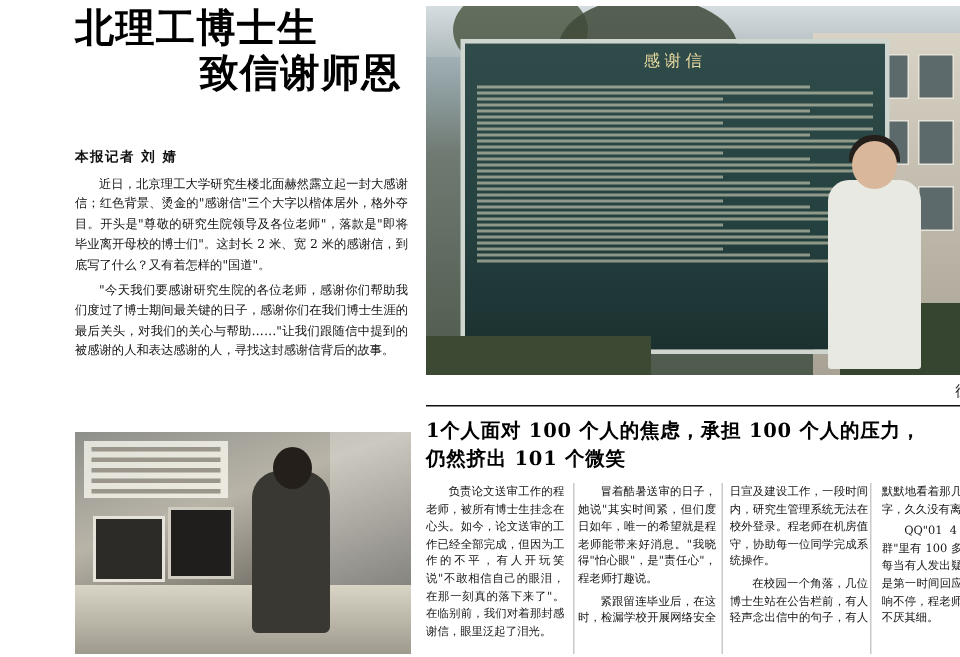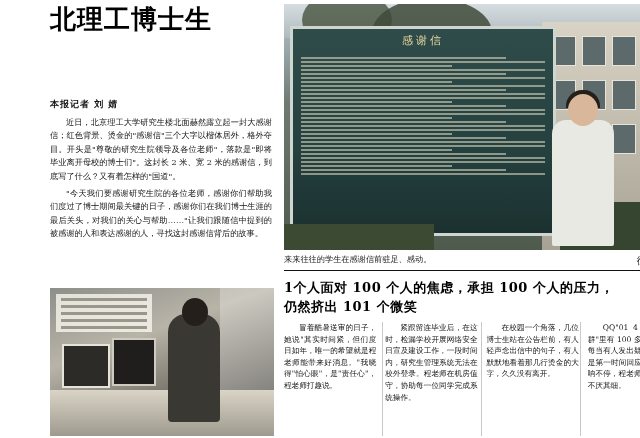--- a/index.html
+++ b/index.html
@@ -64,23 +64,24 @@
     position:absolute;left:0;top:4px;width:396px;height:246px;
     background:linear-gradient(180deg,#b9c6cc 0%,#98a8ad 18%,#6f7a72 40%,#4e5a4c 100%);
     overflow:hidden;
   }
   .pt-sky{position:absolute;left:0;top:0;width:100%;height:34px;background:linear-gradient(180deg,#d6dde0,#aebabd);}
   .pt-tree{position:absolute;left:88px;top:-6px;width:120px;height:70px;background:#3f4a39;border-radius:50%;opacity:.85;}
   .pt-tree2{position:absolute;left:18px;top:-14px;width:90px;height:60px;background:#46523d;border-radius:50%;opacity:.8;}
   .pt-building{position:absolute;right:0;top:18px;width:138px;height:228px;background:linear-gradient(180deg,#d8d3c5,#a8a294);}
   .pt-win{position:absolute;background:#5d6a6c;border:1px solid #e7e3da;}
   .pt-board{
-    position:absolute;left:6px;top:22px;width:260px;height:204px;
+    position:absolute;left:23px;top:22px;width:260px;height:204px;
     background:linear-gradient(180deg,#2f4c4a 0%,#24403f 60%,#1b3130 100%);
     border:3px solid #cfd6cf;
+    padding-left:20px;
   }
   .pt-board .title{
     position:absolute;left:50%;transform:translateX(-50%);top:4px;
     font-size:11px;color:#e8d9a0;letter-spacing:3px;
     font-family:"DejaVu Serif","Liberation Serif",serif;
   }
   .pt-board .txtblock{position:absolute;top:26px;left:8px;right:8px;bottom:8px;}
   .pt-board .line{height:2px;margin:2px 0;background:rgba(230,226,200,0.55);}
   .pt-board .line.sh{width:62%;}
   .pt-board .line.md{width:84%;}
@@ -124,20 +125,21 @@
 </style>
 </head>
 <body>
 
 <div class="page">
 
   <div class="left-col">
 
     <div class="headline">
       <div class="l1">北理工博士生</div>
+      <div class="l2">致信谢师恩</div>
     </div>
 
     <div class="byline">本报记者 刘 婧</div>
 
     <div class="lead-body">
       <p>近日，北京理工大学研究生楼北面赫然露立起一封大感谢信；红色背景、烫金的"感谢信"三个大字以楷体居外，格外夺目。开头是"尊敬的研究生院领导及各位老师"，落款是"即将毕业离开母校的博士们"。这封长 2 米、宽 2 米的感谢信，到底写了什么？又有着怎样的"国道"。</p>
       <p>"今天我们要感谢研究生院的各位老师，感谢你们帮助我们度过了博士期间最关键的日子，感谢你们在我们博士生涯的最后关头，对我们的关心与帮助……"让我们跟随信中提到的被感谢的人和表达感谢的人，寻找这封感谢信背后的故事。</p>
     </div>
 
     <div class="photo-bottom">
@@ -217,36 +219,36 @@
 
       <div class="pt-bush2"></div>
       <div class="pt-bush"></div>
       <div class="pt-person">
         <div class="hair"></div>
         <div class="head"></div>
       </div>
     </div>
 
     <div class="cap-row">
-      <span class="caption">来来往往的学生在感谢信前驻足、感动。</span>
       <span class="credit">徐思军 摄</span>
     </div>
 
     <div class="rule"></div>
 
     <div class="subhead">
       <div>1个人面对 100 个人的焦虑，承担 100 个人的压力，</div>
       <div>仍然挤出 101 个微笑</div>
     </div>
 
     <div class="vsep" style="left:98px;"></div>
     <div class="vsep" style="left:197px;"></div>
     <div class="vsep" style="left:296px;"></div>
 
     <div class="cols">
+      <p>负责论文送审工作的程老师，被所有博士生挂念在心头。如今，论文送审的工作已经全部完成，但因为工作的不平，有人开玩笑说"不敢相信自己的眼泪，在那一刻真的落下来了"。在临别前，我们对着那封感谢信，眼里泛起了泪光。</p>
       <p>冒着酷暑送审的日子，她说"其实时间紧，但们度日如年，唯一的希望就是程老师能带来好消息。"我晓得"怕心眼"，是"责任心"，程老师打趣说。</p>
       <p>紧跟留连毕业后，在这时，检漏学校开展网络安全日宣及建设工作，一段时间内，研究生管理系统无法在校外登录。程老师在机房值守，协助每一位同学完成系统操作。</p>
       <p>在校园一个角落，几位博士生站在公告栏前，有人轻声念出信中的句子，有人默默地看着那几行烫金的大字，久久没有离开。</p>
       <p>QQ"01 4 毕业博士群"里有 100 多名博士生。每当有人发出疑问，老师总是第一时间回应。"嘀嘀"声响不停，程老师从不嫌烦、不厌其细。</p>
 
     </div>
 
   </div>
 </div>
 

